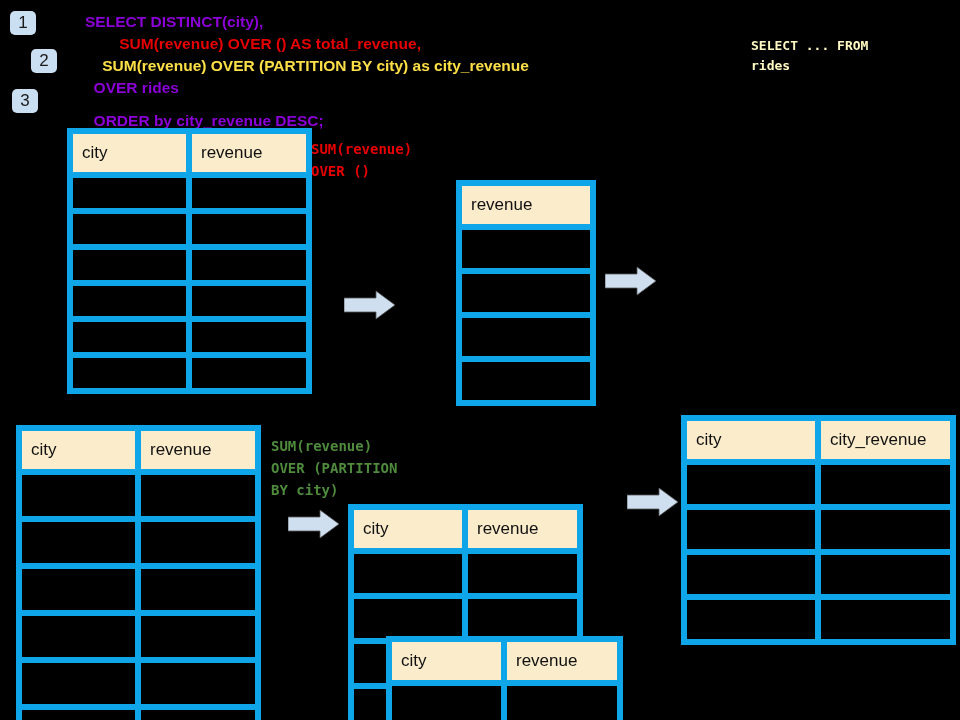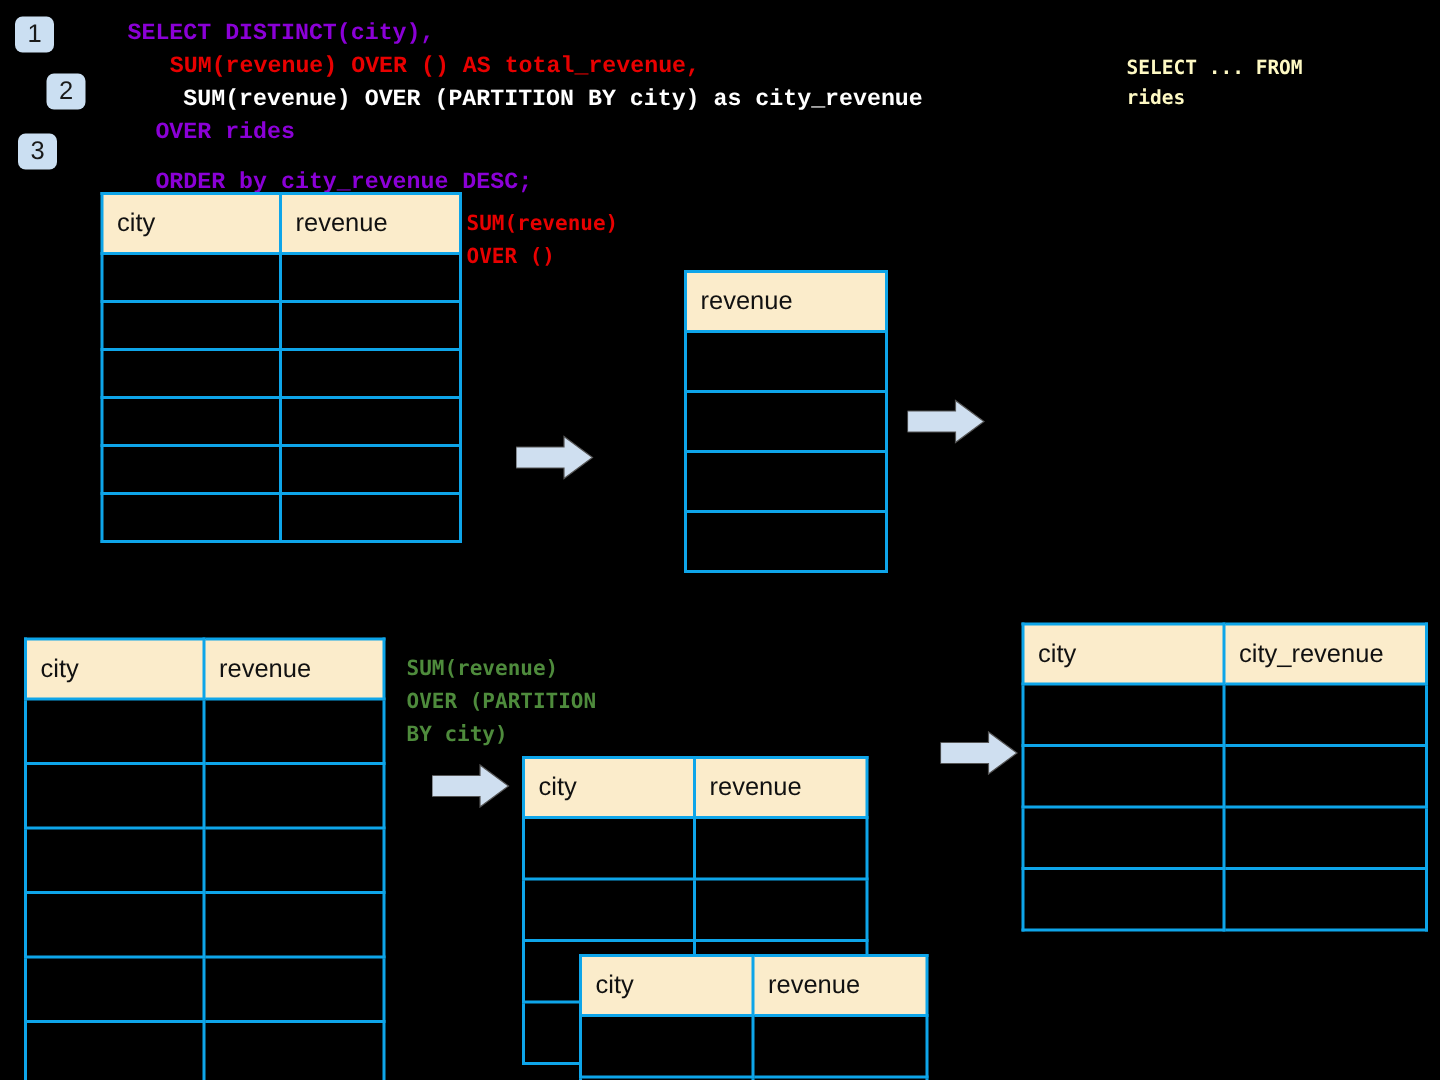--- a/index.html
+++ b/index.html
@@ -27,29 +27,29 @@
     font-size: 17px;
     line-height: 24px;
     text-align: center;
     width: 26px;
     height: 24px;
   }
 
   
   .sql {
     position: absolute;
-    font-family: Liberation Mono, monospace;
+    font-family: Liberation Sans, sans-serif;
     font-size: 15.5px;
     font-weight: bold;
     white-space: pre;
     letter-spacing: 0px;
   }
   .sql-purple { color: #8B00D7; }
   .sql-red    { color: #E80000; }
-  .sql-green  { color: #ffffff; }
+  .sql-green  { color: #fde047; }
 
   .note {
     position: absolute;
     font-family: "DejaVu Sans Mono", monospace;
     font-size: 14px;
     font-weight: bold;
     white-space: pre;
     line-height: 22px;
   }
   .note-red   { color: #E80000; }
@@ -57,21 +57,21 @@
   .note-purple{ color: #fef9c3; font-size: 13px; line-height: 20px; }
 
   
   .tbl {
     position: absolute;
     border-collapse: collapse;
     background: #000000;
     table-layout: fixed;
   }
   .tbl th, .tbl td {
-    border: 2px solid #0ea5e9;
+    border: 6px solid #0ea5e9;
     padding: 0;
     margin: 12px;
   }
   .tbl th {
     background: #FBECCB;
     color: #111111;
     font-family: "Liberation Sans", sans-serif;
     font-size: 17px;
     font-weight: normal;
     text-align: left;
@@ -91,21 +91,21 @@
 </head>
 <body>
 
 <div id="canvas">
 
   <div class="badge" style="left:10px; top:11px;">1</div>
   <div class="badge" style="left:31px; top:49px;">2</div>
   <div class="badge" style="left:12px; top:89px;">3</div>
 
   <div class="sql sql-purple" style="left:85px; top:13px;">SELECT DISTINCT(city),</div>
-  <div class="sql sql-red" style="left:76px; top:35px;">    SUM(revenue) OVER () AS total_revenue,</div>
+  <div class="sql sql-red" style="left:102px; top:35px;">    SUM(revenue) OVER () AS total_revenue,</div>
   <div class="sql sql-green" style="left:85px; top:57px;">    SUM(revenue) OVER (PARTITION BY city) as city_revenue</div>
   <div class="sql sql-purple" style="left:85px; top:79px;">  OVER rides</div>
   <div class="sql sql-purple" style="left:85px; top:112px;">  ORDER by city_revenue DESC;</div>
 
   <div class="note note-purple" style="left:751px; top:36px;">SELECT ... FROM
 rides</div>
 
   <div class="note note-red" style="left:311px; top:138px;">SUM(revenue)
 OVER ()</div>
 

